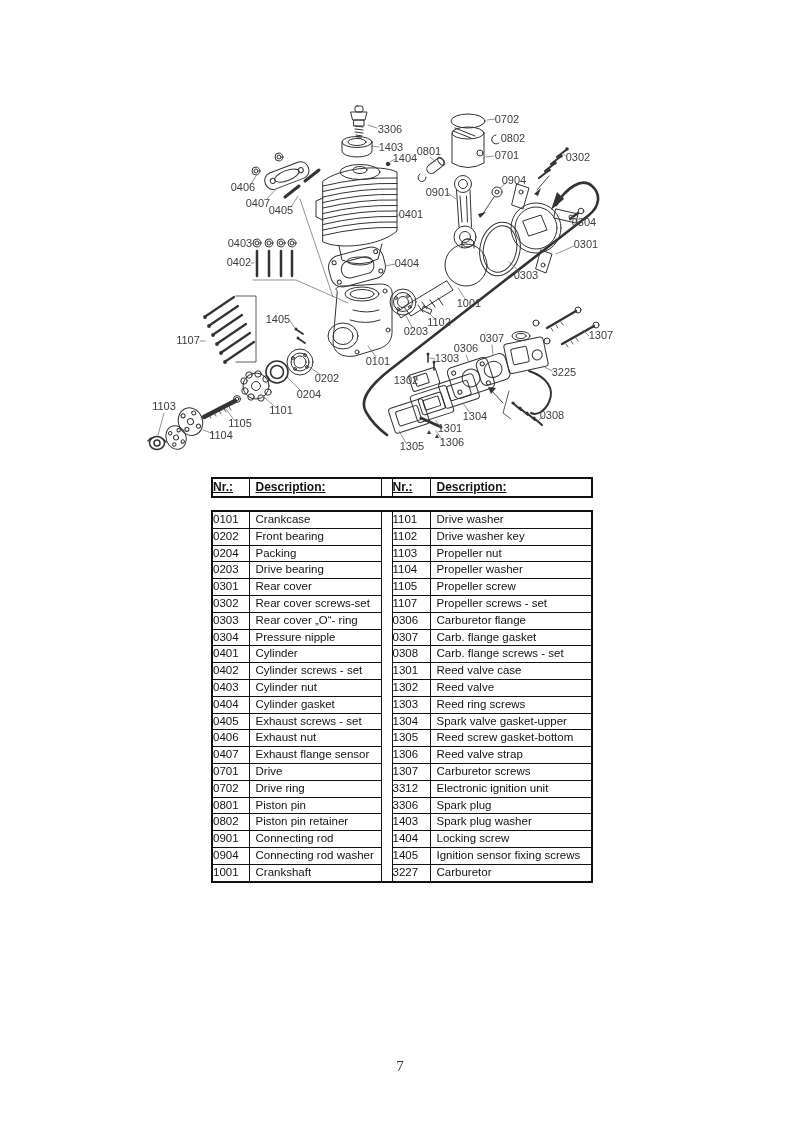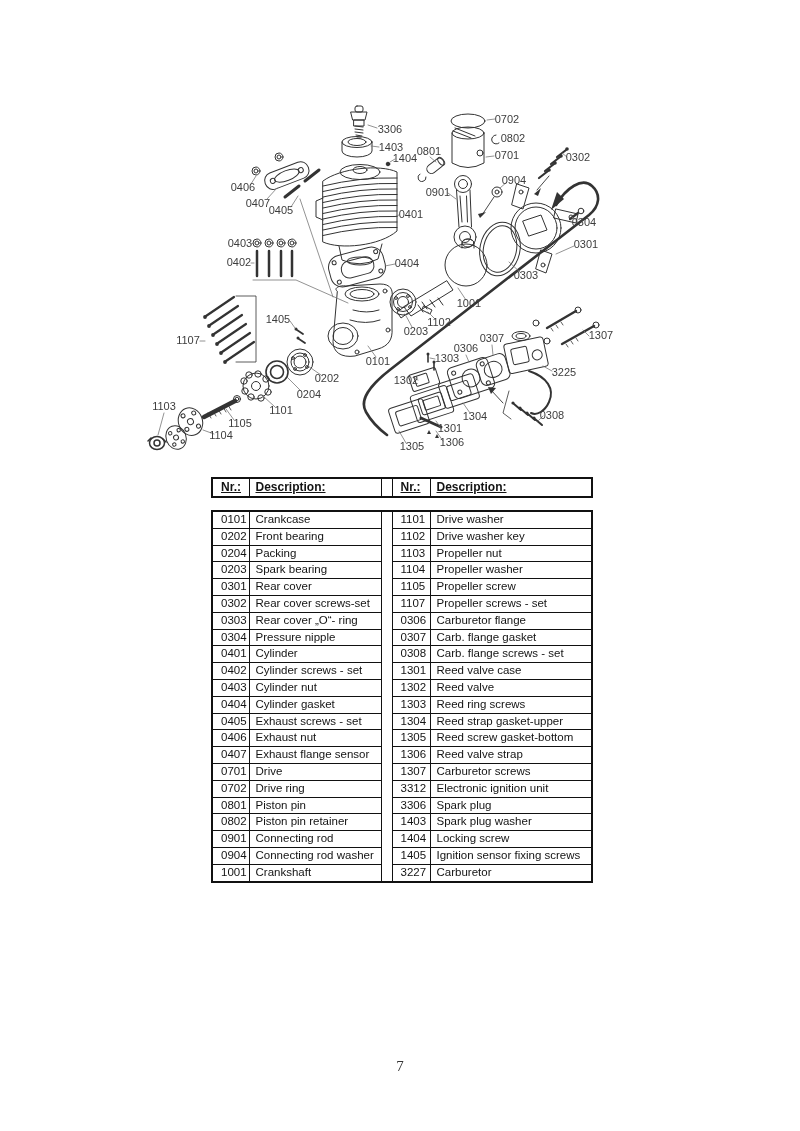--- a/index.html
+++ b/index.html
@@ -9,21 +9,21 @@
   
   #diagram{position:absolute;left:0;top:0;}
   #diagram text{font-family:"Liberation Sans",sans-serif;font-size:11px;fill:#3d3d3d;stroke:none;}
 
   
   table{border-collapse:collapse;table-layout:fixed;background:#fff;}
   .hdr-table{position:absolute;left:211px;top:477px;width:382px;border:2px solid #111;}
   .parts-table{position:absolute;left:211px;top:510px;width:382px;border:2px solid #111;}
   td{border:1.5px solid #111;font-size:11.5px;color:#131313;white-space:nowrap;overflow:hidden;
      height:15.8px;line-height:15.8px;padding:0 2px 0 6px;}
-  td.nr{padding-left:8px;}
+  td.nr{padding-left:0;}
   td.spacer-cell{border-top:none;border-bottom:none;padding:0;}
   .hdr-table td{font-weight:bold;text-decoration:underline;font-size:12px;height:17px;line-height:17px;}
 
   
   .page-number{position:absolute;left:0;right:0;top:1058px;text-align:center;
                font-family:"Liberation Serif",serif;font-size:15px;color:#333;}
 </style>
 </head>
 <body>
 
@@ -518,21 +518,21 @@
         </tr>
         <tr>
           <td class="nr">0204</td>
           <td>Packing</td>
           <td class="spacer-cell"></td>
           <td class="nr">1103</td>
           <td>Propeller nut</td>
         </tr>
         <tr>
           <td class="nr">0203</td>
-          <td>Spark bearing</td>
+          <td>Drive bearing</td>
           <td class="spacer-cell"></td>
           <td class="nr">1104</td>
           <td>Propeller washer</td>
         </tr>
         <tr>
           <td class="nr">0301</td>
           <td>Rear cover</td>
           <td class="spacer-cell"></td>
           <td class="nr">1105</td>
           <td>Propeller screw</td>
@@ -584,21 +584,21 @@
           <td>Cylinder gasket</td>
           <td class="spacer-cell"></td>
           <td class="nr">1303</td>
           <td>Reed ring screws</td>
         </tr>
         <tr>
           <td class="nr">0405</td>
           <td>Exhaust screws - set</td>
           <td class="spacer-cell"></td>
           <td class="nr">1304</td>
-          <td>Reed strap gasket-upper</td>
+          <td>Spark valve gasket-upper</td>
         </tr>
         <tr>
           <td class="nr">0406</td>
           <td>Exhaust nut</td>
           <td class="spacer-cell"></td>
           <td class="nr">1305</td>
           <td>Reed screw gasket-bottom</td>
         </tr>
         <tr>
           <td class="nr">0407</td>

